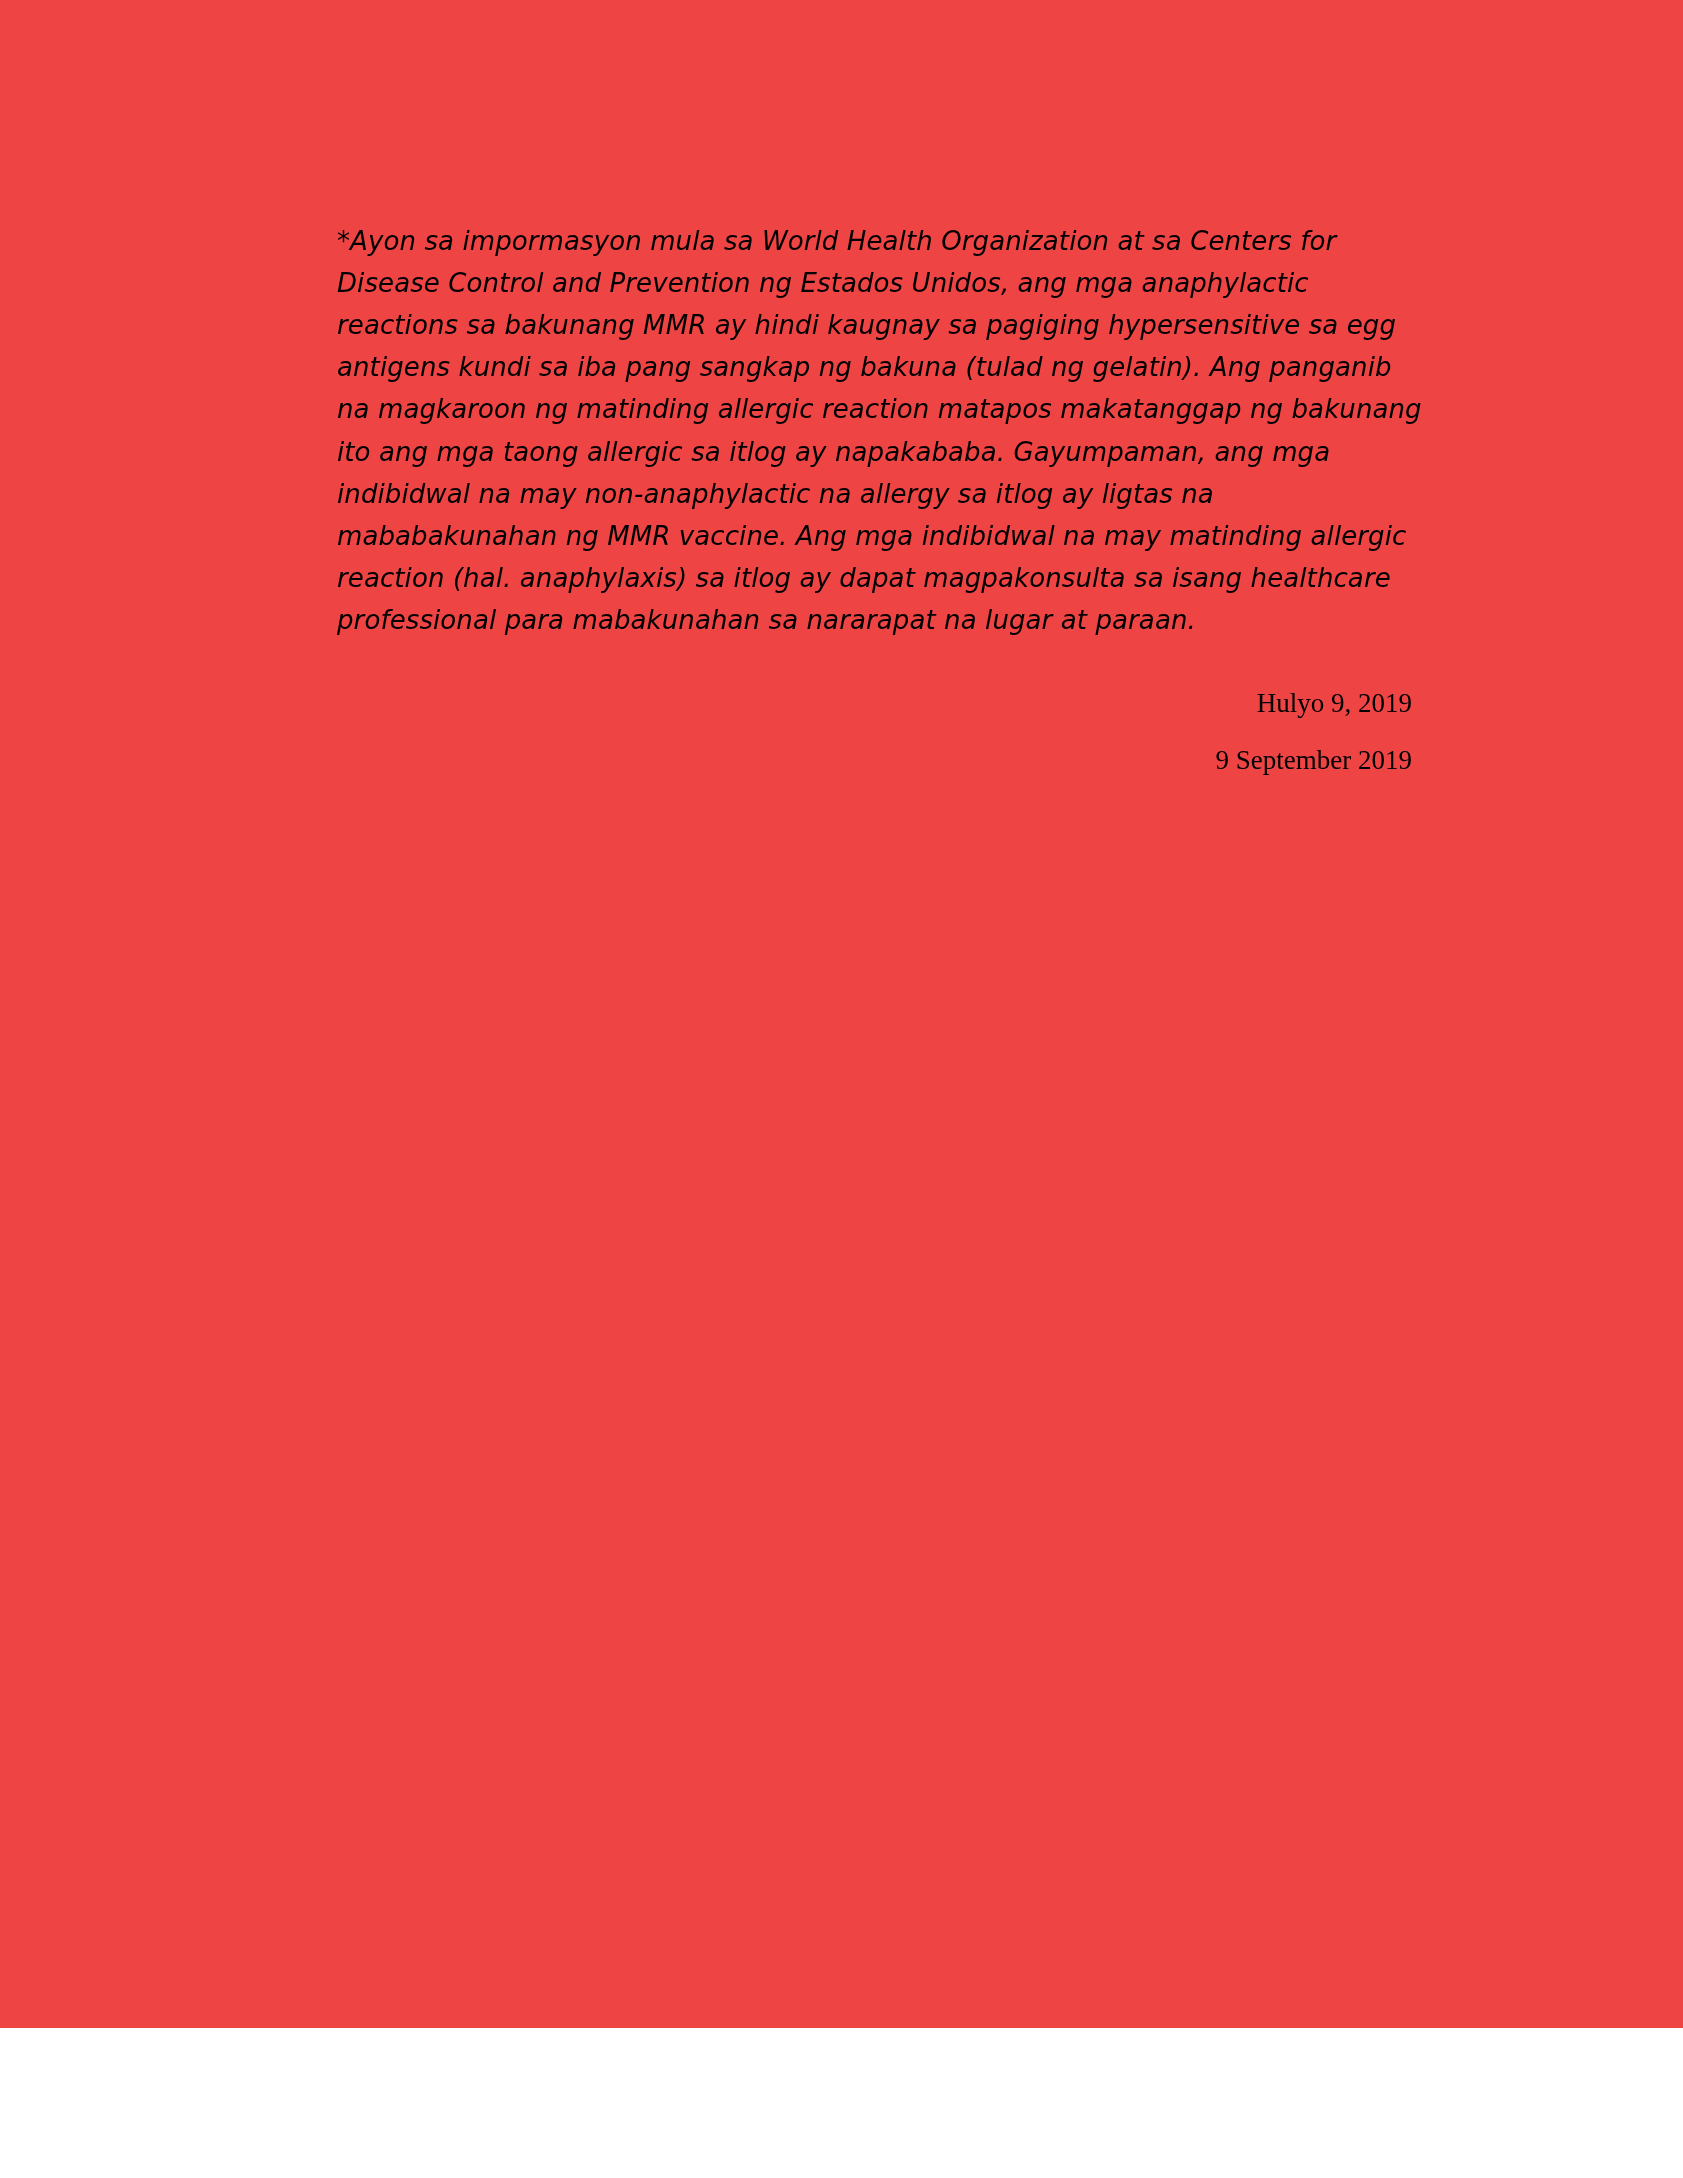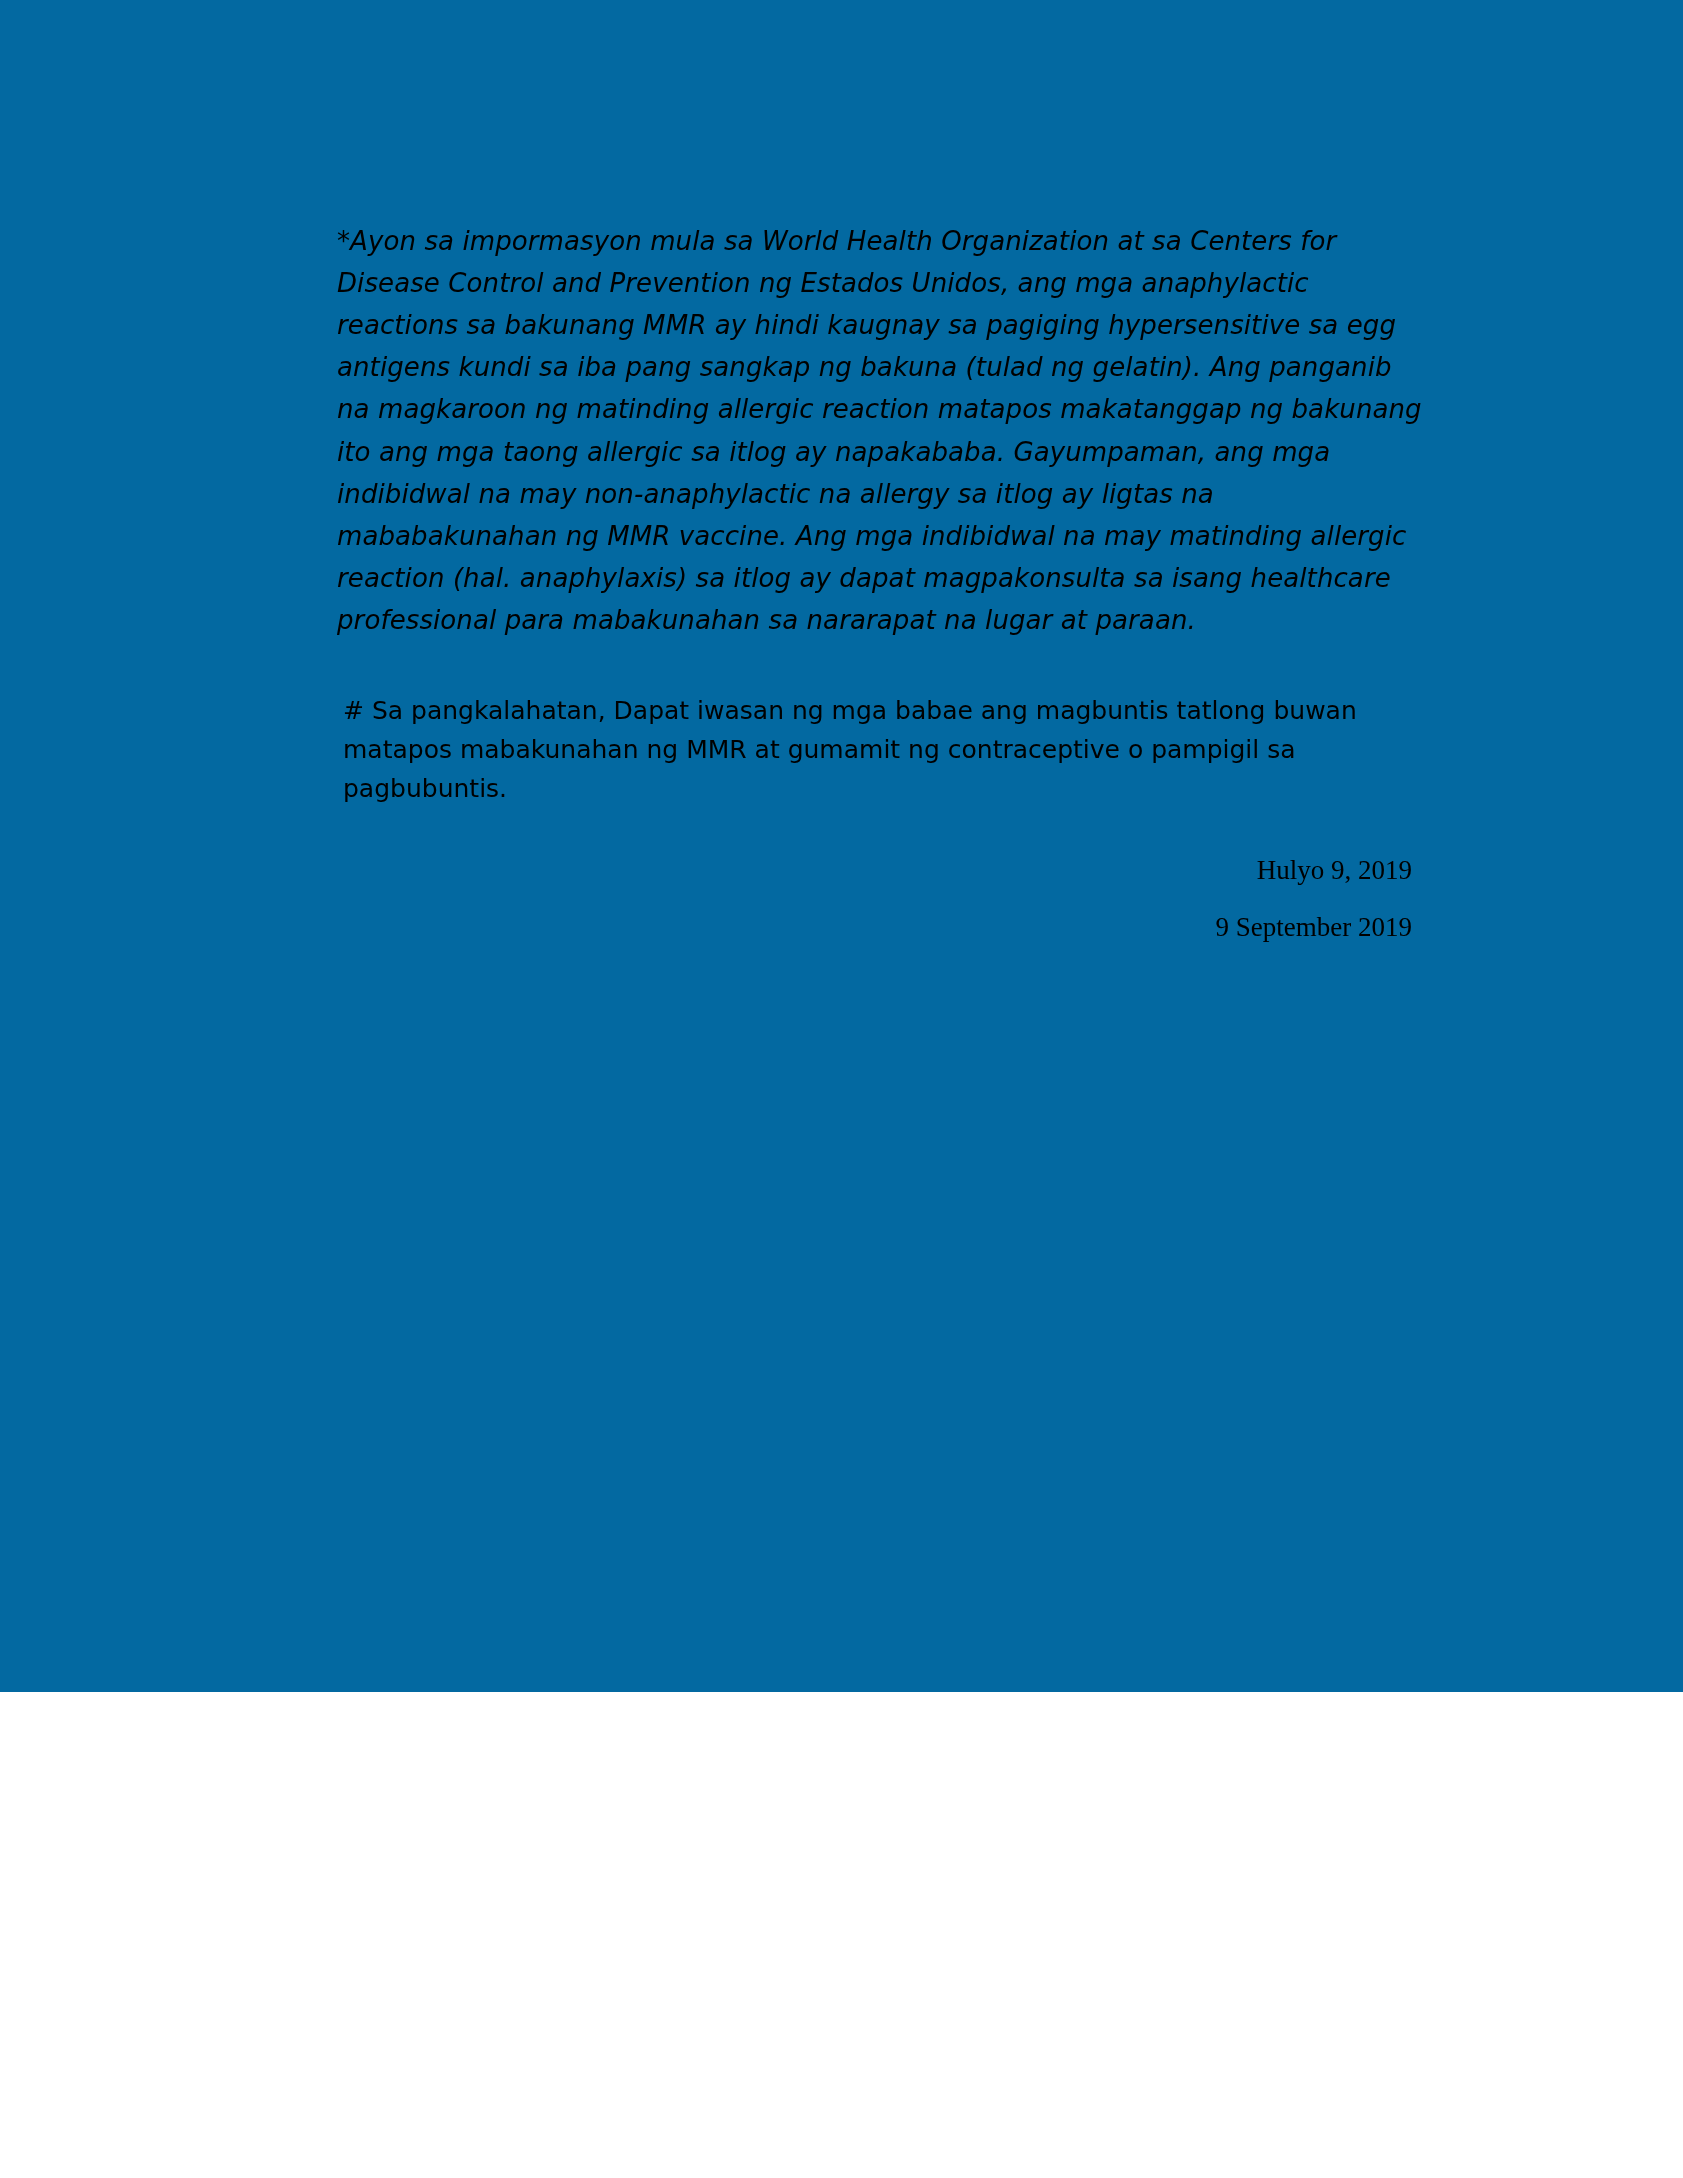--- a/index.html
+++ b/index.html
@@ -3,22 +3,22 @@
 <meta charset="utf-8">
 <style>
   html, body {
     margin: 0;
     padding: 0;
     background: #ffffff;
   }
   .page {
     position: relative;
     width: 1683px;
-    height: 1692px;
-    background: #0369a1;
+    height: 2028px;
+    background: #ef4444;
     margin: 0 auto;
     overflow: hidden;
     box-sizing: border-box;
   }
   .content {
     position: absolute;
     left: 337px;
     top: 194px;
     width: 1089px;
   }
@@ -58,21 +58,20 @@
   }
 </style>
 </head>
 <body>
 
 <div class="page">
   <div class="content">
 
     <p class="footnote-block">*Ayon sa impormasyon mula sa World Health Organization at sa Centers for Disease Control and Prevention ng Estados Unidos, ang mga anaphylactic reactions sa bakunang MMR ay hindi kaugnay sa pagiging hypersensitive sa egg antigens kundi sa iba pang sangkap ng bakuna (tulad ng gelatin). Ang panganib na magkaroon ng matinding allergic reaction matapos makatanggap ng bakunang ito ang mga taong allergic sa itlog ay napakababa. Gayumpaman, ang mga indibidwal na may non-anaphylactic na allergy sa itlog ay ligtas na mababakunahan ng MMR vaccine. Ang mga indibidwal na may matinding allergic reaction (hal. anaphylaxis) sa itlog ay dapat magpakonsulta sa isang healthcare professional para mabakunahan sa nararapat na lugar at paraan.</p>
 
-    <p class="note-block"># Sa pangkalahatan, Dapat iwasan ng mga babae ang magbuntis tatlong buwan matapos mabakunahan ng MMR at gumamit ng contraceptive o pampigil sa pagbubuntis.</p>
 
     <div class="dates">
       <span class="date-line">Hulyo 9, 2019</span>
       <span class="date-line">9 September 2019</span>
     </div>
 
   </div>
 </div>
 
 

